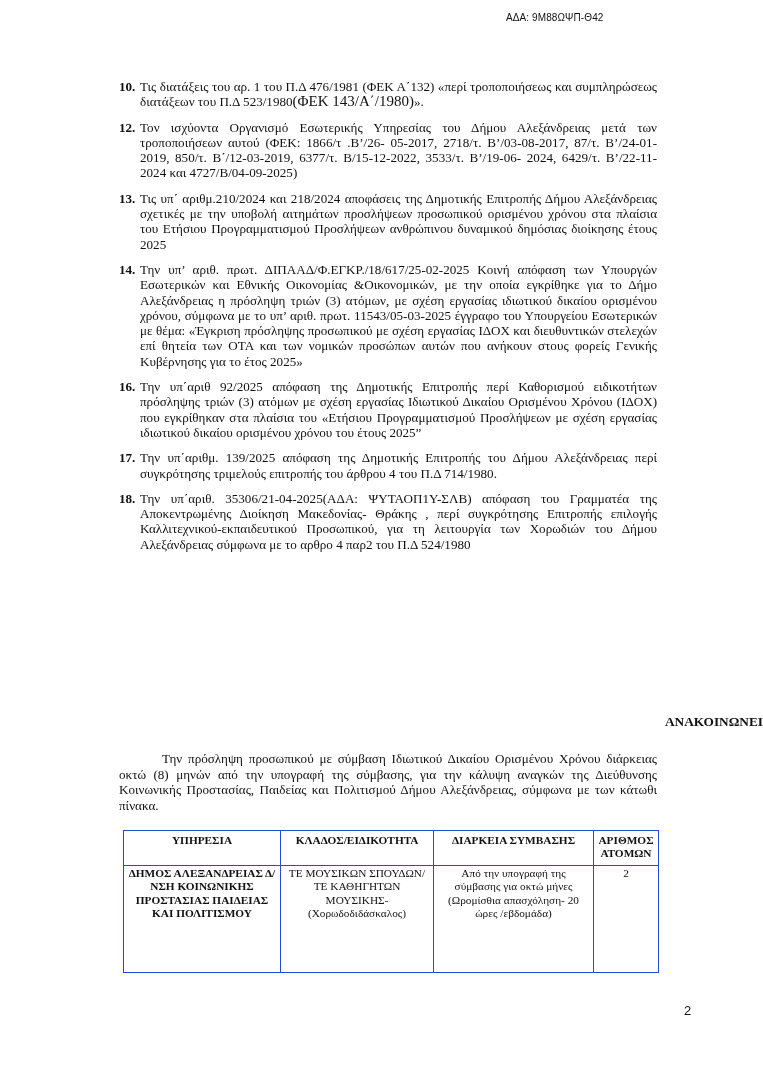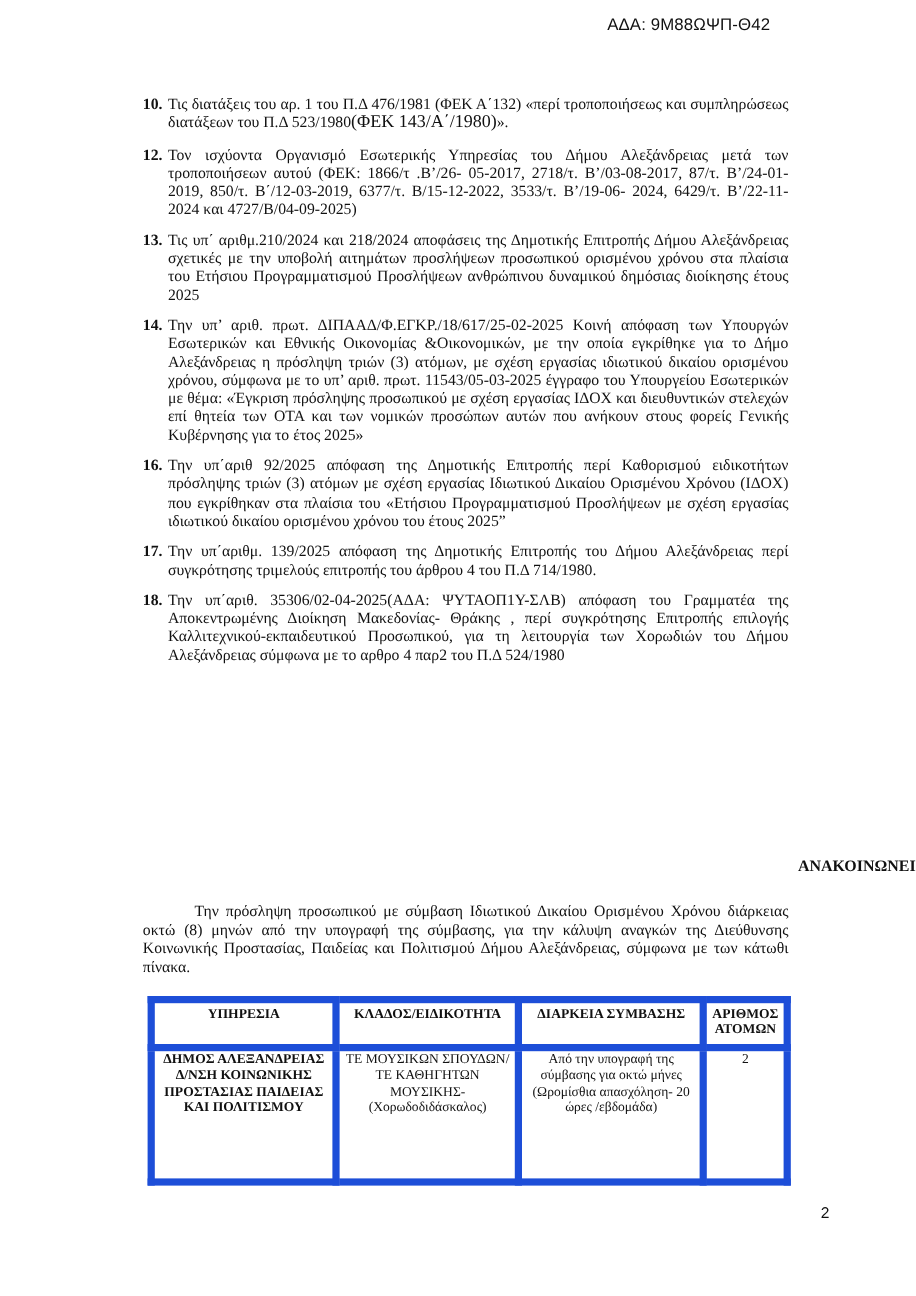--- a/index.html
+++ b/index.html
@@ -13,21 +13,21 @@
       position: relative;
       overflow: hidden;
       font-family: "Liberation Serif", "DejaVu Serif", serif;
       color: #111111;
     }
     .ada {
       position: absolute;
       top: 12px;
       left: 506px;
       font-family: "Liberation Sans", "DejaVu Sans", sans-serif;
-      font-size: 14px;
+      font-size: 10px;
       color: #111;
       letter-spacing: 0.1px;
     }
     .items {
       position: absolute;
       left: 119px;
       top: 79px;
       width: 538px;
     }
     .item {
@@ -73,21 +73,21 @@
     table.grid {
       position: absolute;
       top: 830px;
       left: 123px;
       width: 536px;
       border-collapse: collapse;
       font-size: 11.3px;
       line-height: 13.4px;
     }
     table.grid th, table.grid td {
-      border: 6px solid #1d4ed8;
+      border: 1px solid #1d4ed8;
       text-align: center;
       vertical-align: top;
       padding: 1px 3px;
     }
     table.grid th {
       font-weight: bold;
       height: 30px;
       padding-top: 3px;
     }
     table.grid td {
@@ -133,21 +133,21 @@
   <div class="item">
     <span class="num">16.</span>
     <span class="txt">Την υπ΄αριθ 92/2025 απόφαση της Δημοτικής Επιτροπής περί Καθορισμού ειδικοτήτων πρόσληψης τριών (3) ατόμων με σχέση εργασίας Ιδιωτικού Δικαίου Ορισμένου Χρόνου (ΙΔΟΧ) που εγκρίθηκαν στα πλαίσια του «Ετήσιου Προγραμματισμού Προσλήψεων με σχέση εργασίας ιδιωτικού δικαίου ορισμένου χρόνου του έτους 2025”</span>
   </div>
   <div class="item">
     <span class="num">17.</span>
     <span class="txt">Την υπ΄αριθμ. 139/2025 απόφαση της Δημοτικής Επιτροπής του Δήμου Αλεξάνδρειας περί συγκρότησης τριμελούς επιτροπής του άρθρου 4 του Π.Δ 714/1980.</span>
   </div>
   <div class="item">
     <span class="num">18.</span>
-    <span class="txt">Την υπ΄αριθ. 35306/02-04-2025(ΑΔΑ: ΨΥΤΑΟΠ1Υ-ΣΛΒ) απόφαση του Γραμματέα της Αποκεντρωμένης Διοίκηση Μακεδονίας- Θράκης , περί συγκρότησης Επιτροπής επιλογής Καλλιτεχνικού-εκπαιδευτικού  Προσωπικού, για τη λειτουργία των Χορωδιών του Δήμου Αλεξάνδρειας σύμφωνα με το αρθρο 4 παρ2 του Π.Δ 524/1980</span>
+    <span class="txt">Την υπ΄αριθ. 35306/21-04-2025(ΑΔΑ: ΨΥΤΑΟΠ1Υ-ΣΛΒ) απόφαση του Γραμματέα της Αποκεντρωμένης Διοίκηση Μακεδονίας- Θράκης , περί συγκρότησης Επιτροπής επιλογής Καλλιτεχνικού-εκπαιδευτικού  Προσωπικού, για τη λειτουργία των Χορωδιών του Δήμου Αλεξάνδρειας σύμφωνα με το αρθρο 4 παρ2 του Π.Δ 524/1980</span>
   </div>
 </div>
 
 <div class="heading">ΑΝΑΚΟΙΝΩΝΕΙ</div>
 
 <div class="para">Την πρόσληψη προσωπικού με σύμβαση Ιδιωτικού Δικαίου Ορισμένου Χρόνου  διάρκειας οκτώ (8)  μηνών από την υπογραφή της σύμβασης,  για την κάλυψη αναγκών της Διεύθυνσης Κοινωνικής Προστασίας, Παιδείας και Πολιτισμού Δήμου Αλεξάνδρειας, σύμφωνα με των κάτωθι πίνακα.</div>
 
 <table class="grid">
   <thead>
     <tr>

